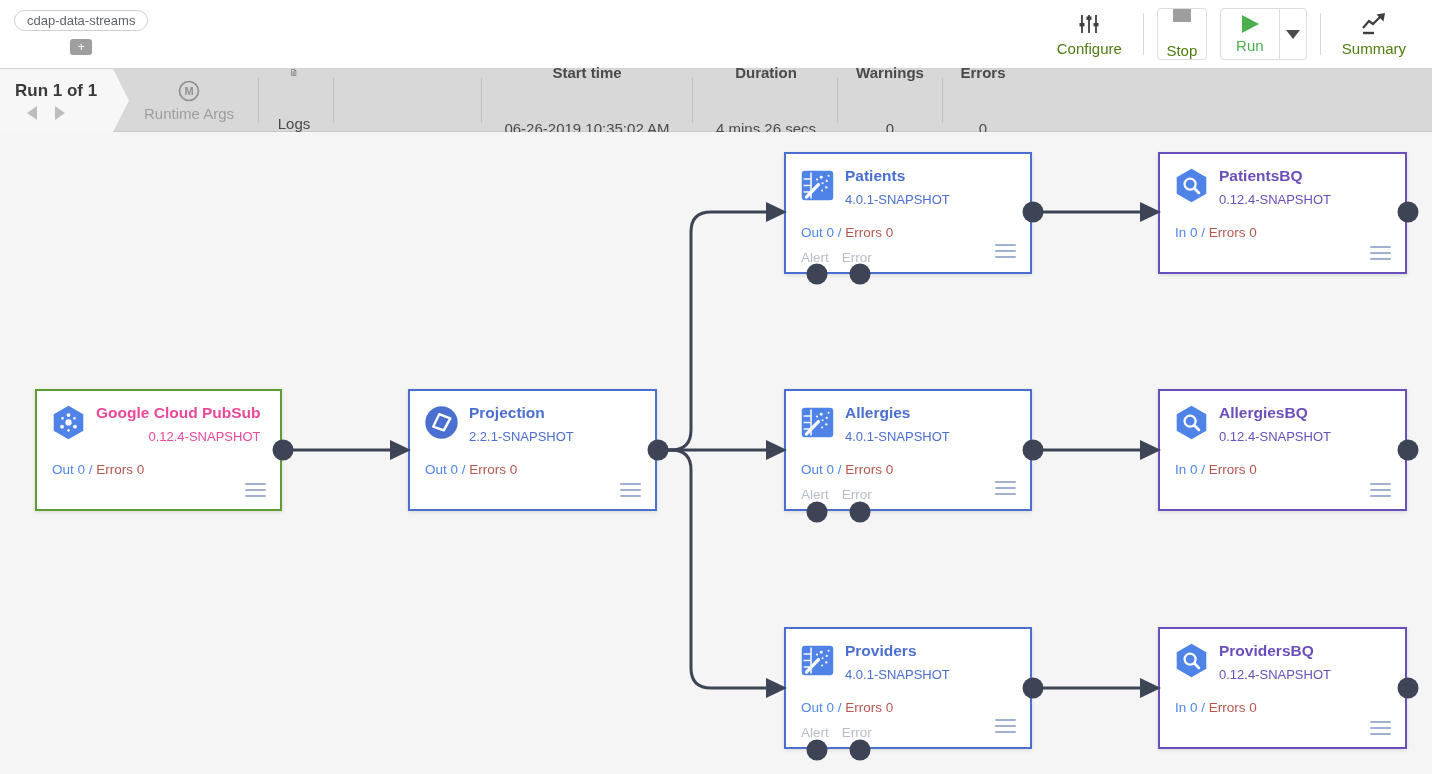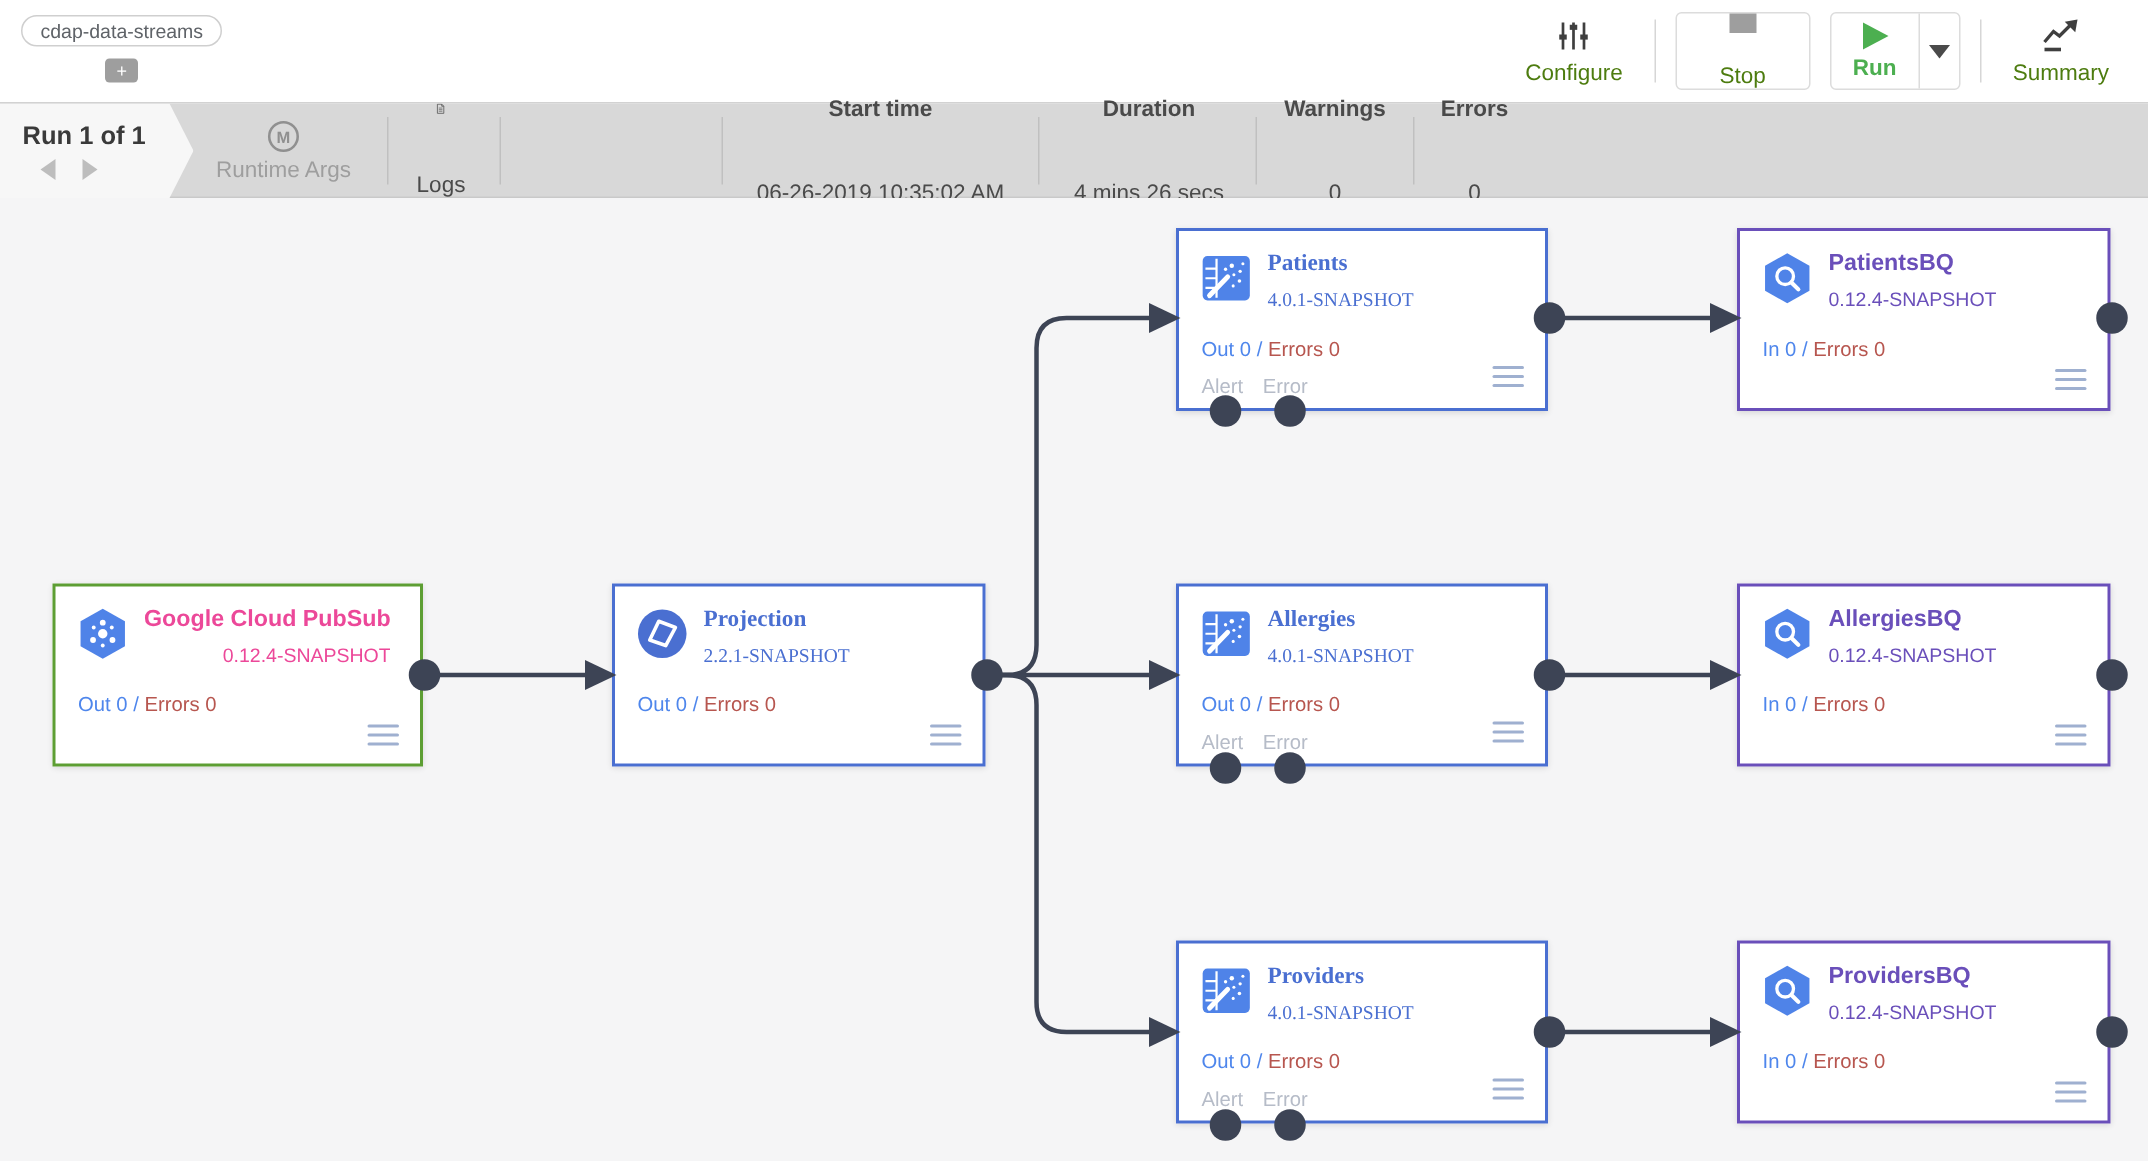--- a/index.html
+++ b/index.html
@@ -39,24 +39,24 @@
   .header-actions {
     position:absolute; right:18px; top:6px; height:56px;
     display:flex; align-items:center; gap:13px;
   }
   .action-plain { display:flex; flex-direction:column; align-items:center; gap:4px; padding:0 8px; cursor:pointer; }
   .action-label { font-size:15px; color:#4d7c0f; }
   .vdivider { width:1px; height:42px; background:#d6d6d6; }
   .btn-box {
     border:1px solid #dcdcdc; border-radius:4px; background:#fff; height:52px;
     display:flex; flex-direction:column; align-items:center; justify-content:center;
-    gap:20px; width:90px; cursor:pointer;
+    gap:20px; width:50px; cursor:pointer;
   }
   .btn-group { border:1px solid #dcdcdc; border-radius:4px; background:#fff; height:52px; display:flex; }
-  .btn-run-main { width:58px; display:flex; flex-direction:column; align-items:center; justify-content:center; gap:3px; cursor:pointer;font-weight:bold; }
+  .btn-run-main { width:58px; display:flex; flex-direction:column; align-items:center; justify-content:center; gap:3px; cursor:pointer; }
   .btn-caret { width:27px; border-left:1px solid #dcdcdc; display:flex; align-items:center; justify-content:center; cursor:pointer; }
   .run-label { font-size:15px; color:#4caf50; }
   .stop-square { width:18px; height:18px; background:#9e9e9e; }
   .caret-down { width:0; height:0; border-left:7px solid transparent; border-right:7px solid transparent; border-top:9px solid #4a4a4a; }
 
   
   .runbar {
     position:absolute; top:69px; left:0; width:1432px; height:63px;
     background:#d8d8d8; border-bottom:1px solid #c9c9c9;
   }
@@ -90,21 +90,21 @@
   }
   .node.source { border-color:#5d9e33; }
   .node.transform { border-color:#4a6fd1; }
   .node.sink { border-color:#6a4fba; }
   .node-head { position:absolute; top:13px; left:13px; right:4px; display:flex; gap:9px; }
   .node-icon { width:37px; height:37px; flex:0 0 37px; }
   .node-titles { overflow:hidden; }
   .node-title { font-size:15.5px; font-weight:bold; white-space:nowrap; overflow:hidden; }
   .node-version { font-size:13px; margin-top:7px; white-space:nowrap; }
   .source .node-title, .source .node-version { color:#ec4899;text-align:right; }
-  .transform .node-title, .transform .node-version { color:#4a6fd1;font-family:Liberation Serif, serif; }
+  .transform .node-title, .transform .node-version { color:#4a6fd1; }
   .sink .node-title, .sink .node-version { color:#6a4fba; }
   .node-metrics { position:absolute; left:15px; top:71px; font-size:13.5px; cursor:pointer; }
   .m-blue { color:#4e86ec; }
   .m-red { color:#b7564f; }
   .port-labels { position:absolute; left:15px; bottom:7px; font-size:13.5px; color:#b6bcc8; display:flex; gap:13px; }
   .node-menu { position:absolute; right:14px; bottom:12px; display:flex; flex-direction:column; gap:3.5px; cursor:pointer; }
   .node-menu span { display:block; width:21px; height:2.5px; background:#9fb0d0; border-radius:1px; }
   .wrangler .node-menu { bottom:14px; }
 </style>
 </head>

